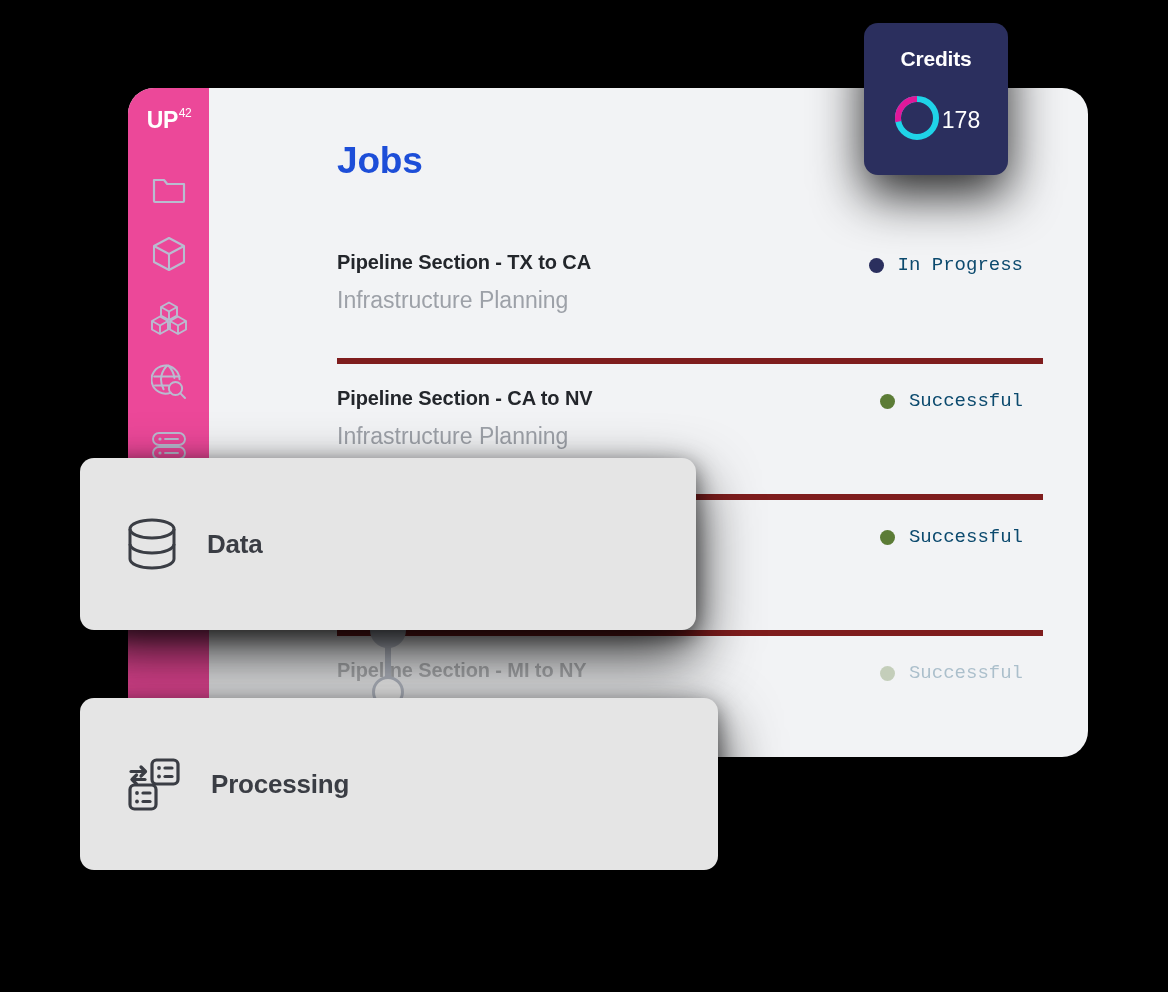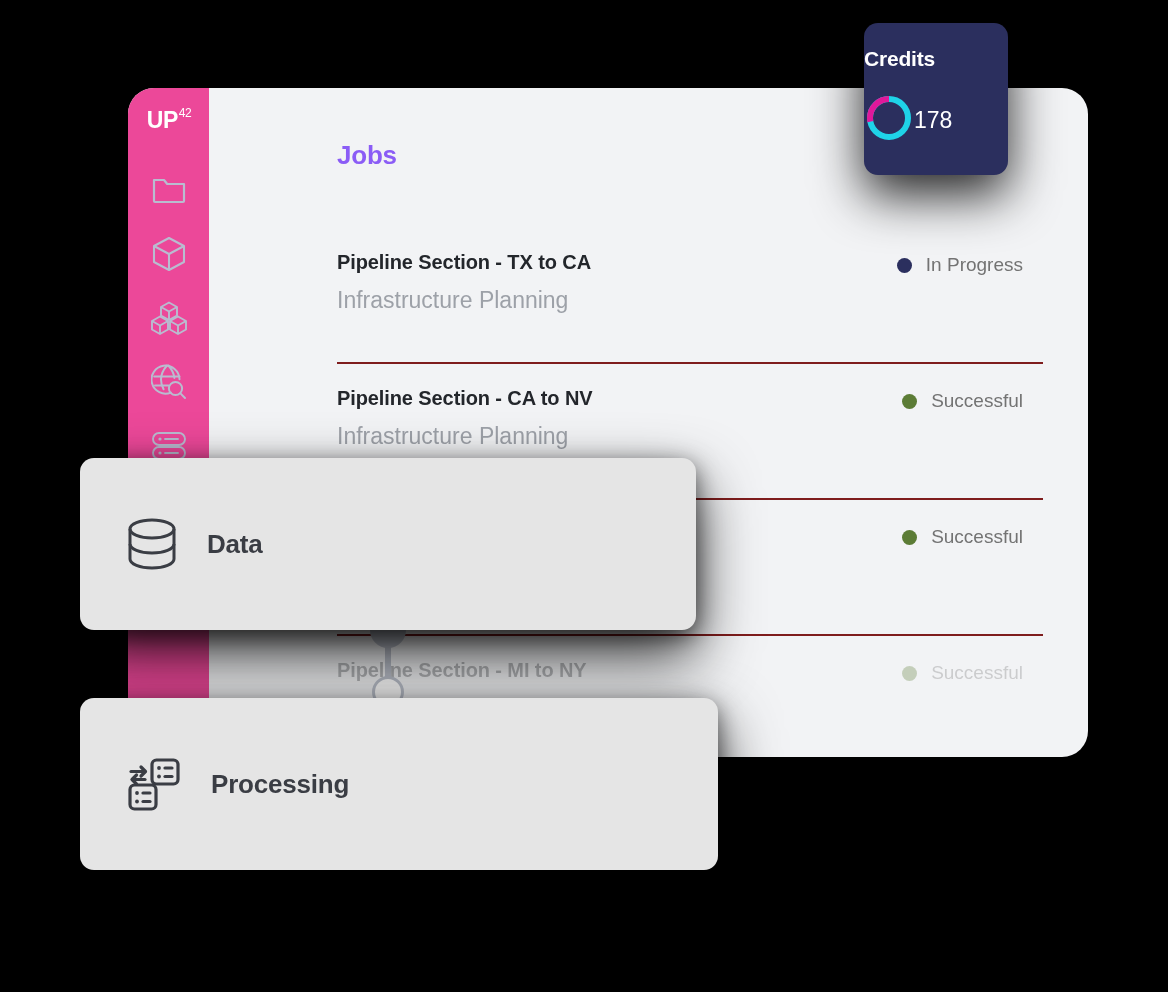--- a/index.html
+++ b/index.html
@@ -78,39 +78,39 @@
   
   #content {
     flex: 1;
     position: relative;
     padding: 0;
   }
   #page-title {
     position: absolute;
     left: 128px;
     top: 52px;
-    font-size: 26px;
+    font-size: 37px;
     font-weight: 700;
-    color: #8b5cf6;
+    color: #1d4ed8;
     letter-spacing: -0.2px;
     margin: 0;
     text-align: right;
   }
 
   #job-list {
     position: absolute;
     left: 128px;
     top: 140px;
     right: 45px;
   }
   .job-row {
     position: relative;
     height: 136px;
     box-sizing: border-box;
-    border-bottom: 2px solid #7f1d1d;
+    border-bottom: 6px solid #7f1d1d;
     display: flex;
     align-items: flex-start;
   }
   .job-row:last-child { border-bottom: none; }
   .job-row.dim { opacity: 0.30; }
 
   .job-texts { padding-top: 23px; }
   .job-title {
     font-size: 20px;
     font-weight: 700;
@@ -134,36 +134,38 @@
     gap: 14px;
   }
   .status-dot {
     width: 15px;
     height: 15px;
     border-radius: 50%;
     flex: 0 0 15px;
   }
   .status-label {
     font-size: 19px;
-    color: #737373;
+    color: #0c4a6e;
     font-weight: 400;
+    font-family: Liberation Mono, monospace;
   }
 
   
   #credits-card {
     position: absolute;
     left: 864px;
     top: 23px;
     width: 144px;
     height: 152px;
     background: #2b2f5e;
     border-radius: 14px;
     box-shadow: 0 20px 50px rgba(0,0,0,0.85);
     display: flex;
     flex-direction: column;
+    align-items: center;
     padding-top: 24px;
     box-sizing: border-box;
   }
   #credits-title {
     color: #ffffff;
     font-size: 21px;
     font-weight: 700;
     letter-spacing: -0.2px;
   }
   #credits-body {

